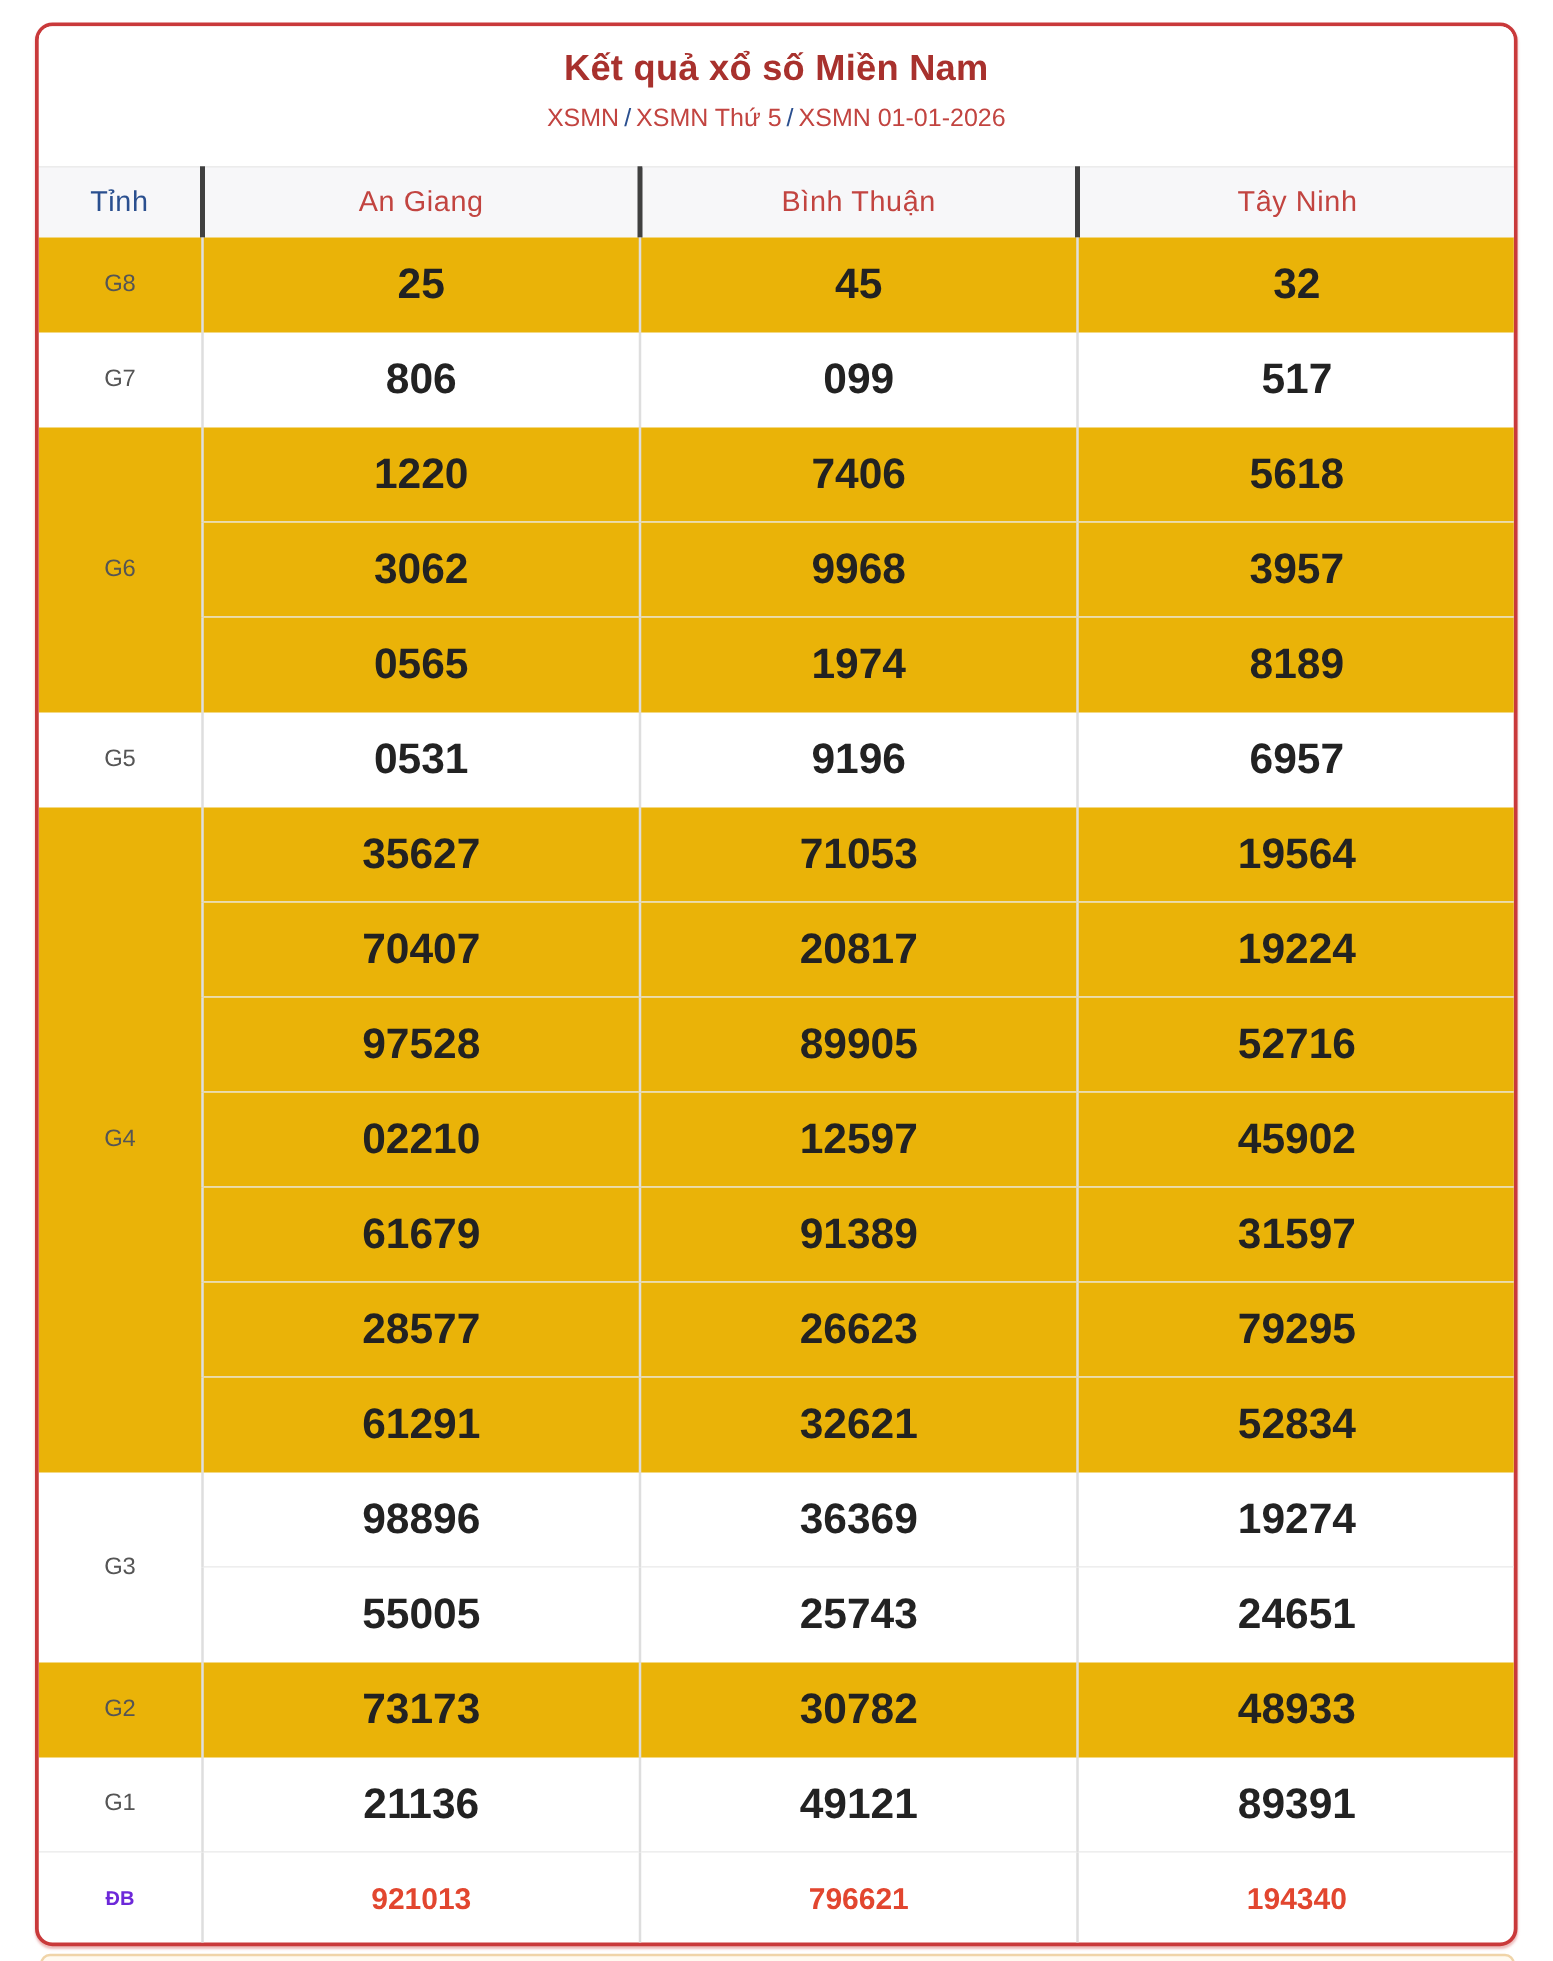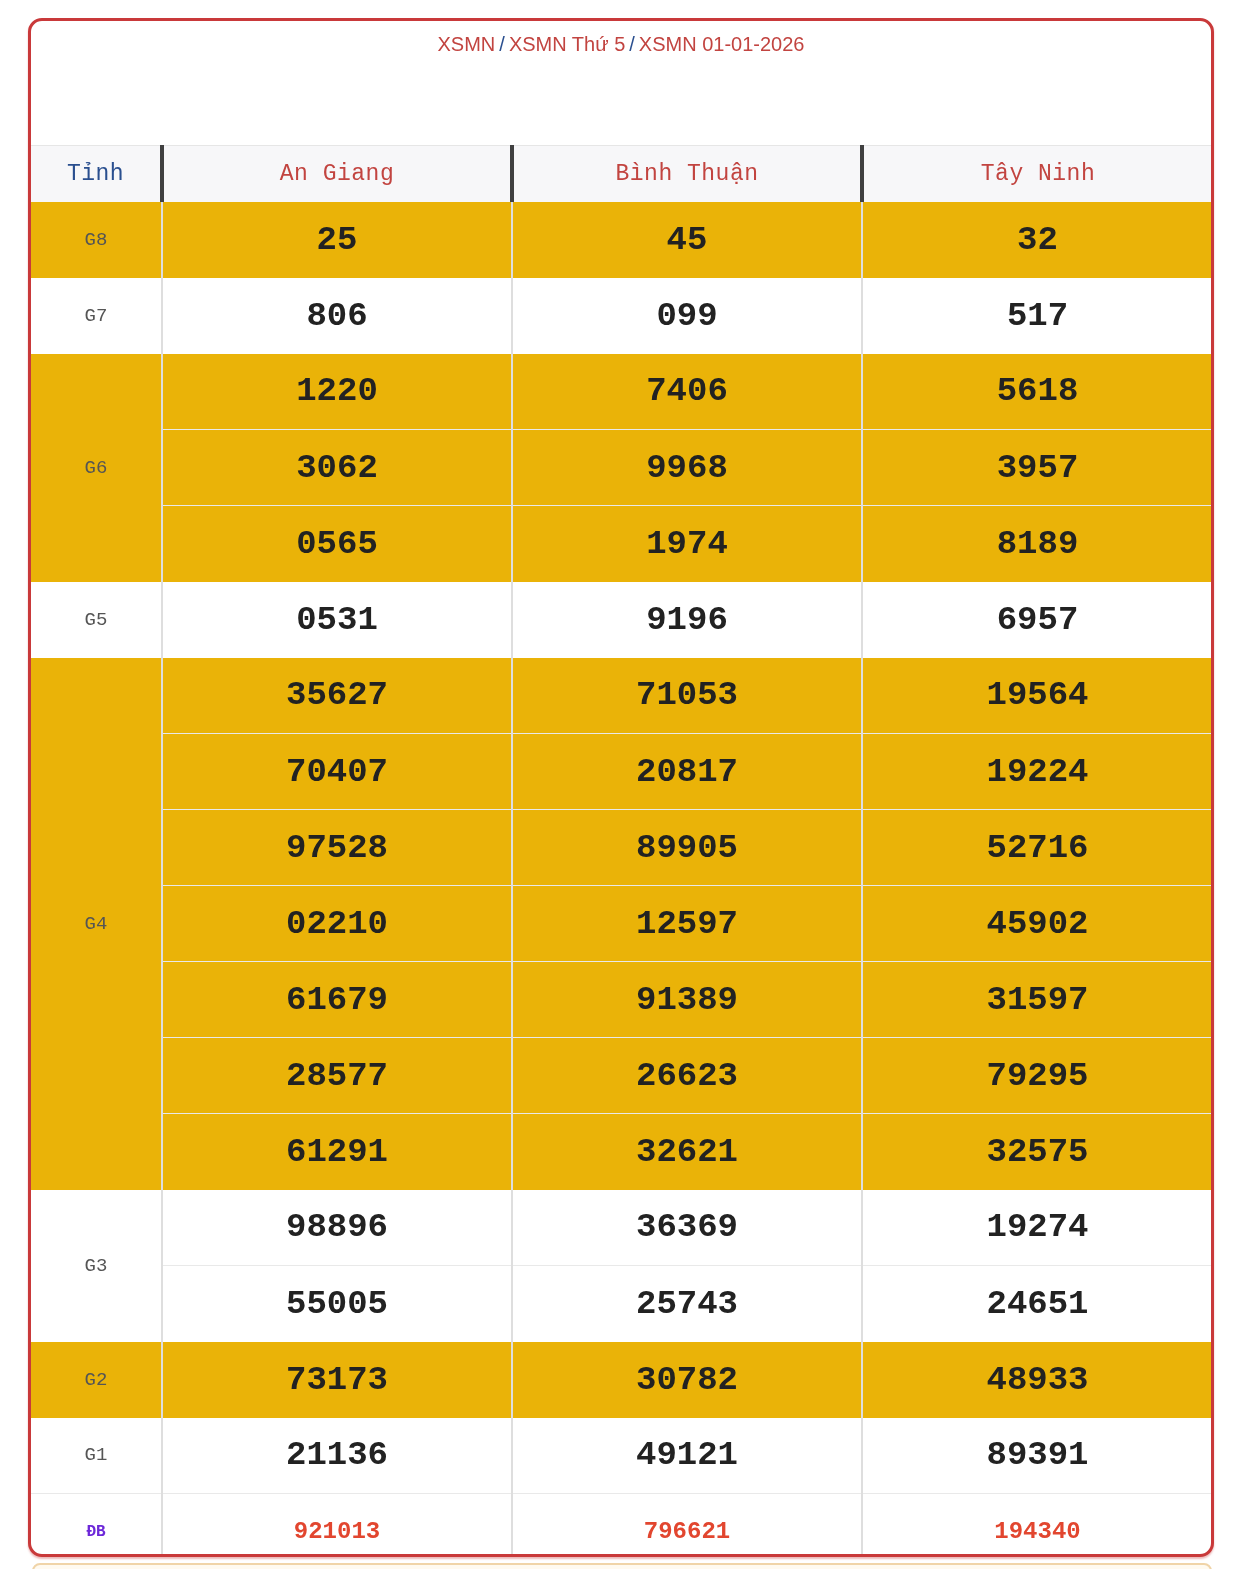--- a/index.html
+++ b/index.html
@@ -14,21 +14,21 @@
     box-shadow: 0 2px 2px rgba(201,57,58,0.35);
   }
   .header { height: 112px; text-align: center; background: #fff; }
   .title {
     padding-top: 18px; font-size: 29px; font-weight: bold; color: #a8312d;
     letter-spacing: 0.2px;
   }
   .crumbs { margin-top: 12px; font-size: 20px; color: #c24440; }
   .crumbs a { color: #c24440; text-decoration: none; }
   .crumbs .sep { color: #2a4f8f; margin: 0 4px; }
-  table { width: 100%; border-collapse: collapse; table-layout: fixed; font-family: Liberation Mono, monospace; }
+  table { width: 100%; border-collapse: collapse; table-layout: fixed; }
   col.c0 { width: 131px; }
   col.cx { width: 350px; }
   th {
     height: 56px; background: #f7f7f9; font-weight: normal; font-size: 23px;
     color: #c24440; border-top: 1px solid #e6e6e6; border-left: 4px solid #404040;
     letter-spacing: 0.5px;
   }
   th.tinh { color: #2a4f8f; border-left: none; }
   td {
     height: 76px; text-align: center; font-size: 34px; font-weight: bold;
@@ -44,20 +44,21 @@
   .below {
     position: absolute; left: 32px; top: 1563px; width: 1180px; height: 20px;
     border: 2px solid #f0d4a8; border-radius: 8px; background: #fffaf0;
   }
 </style>
 </head>
 <body>
 
 <div class="card">
   <div class="header">
+    <div class="title">Kết quả xổ số Miền Nam</div>
     <div class="crumbs">
       <a href="#">XSMN</a><span class="sep">/</span><a href="#">XSMN Thứ 5</a><span class="sep">/</span><a href="#">XSMN 01-01-2026</a>
     </div>
   </div>
 
   <table>
     <colgroup>
         <col class="c0">
         <col class="cx">
         <col class="cx">
@@ -138,21 +139,21 @@
         <td>31597</td>
       </tr>
       <tr class="shade sub">
         <td>28577</td>
         <td>26623</td>
         <td>79295</td>
       </tr>
       <tr class="shade sub">
         <td>61291</td>
         <td>32621</td>
-        <td>32575</td>
+        <td>52834</td>
       </tr>
 
       <tr>
         <td class="lbl" rowspan="2">G3</td>
         <td>98896</td>
         <td>36369</td>
         <td>19274</td>
       </tr>
       <tr class="sub">
         <td>55005</td>

